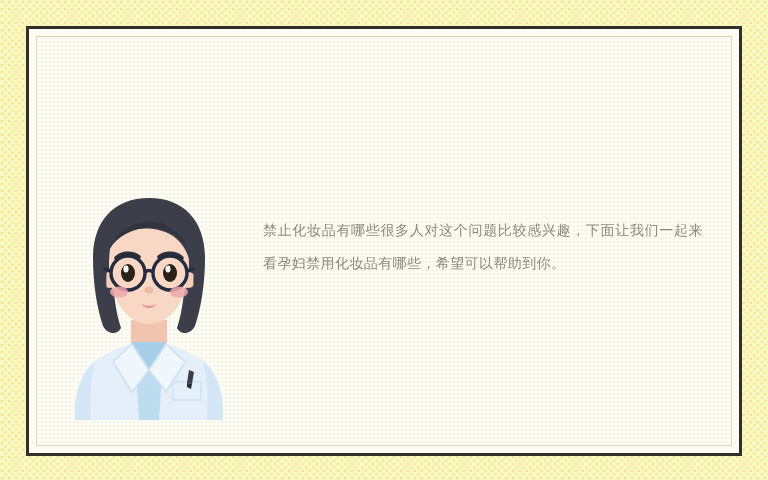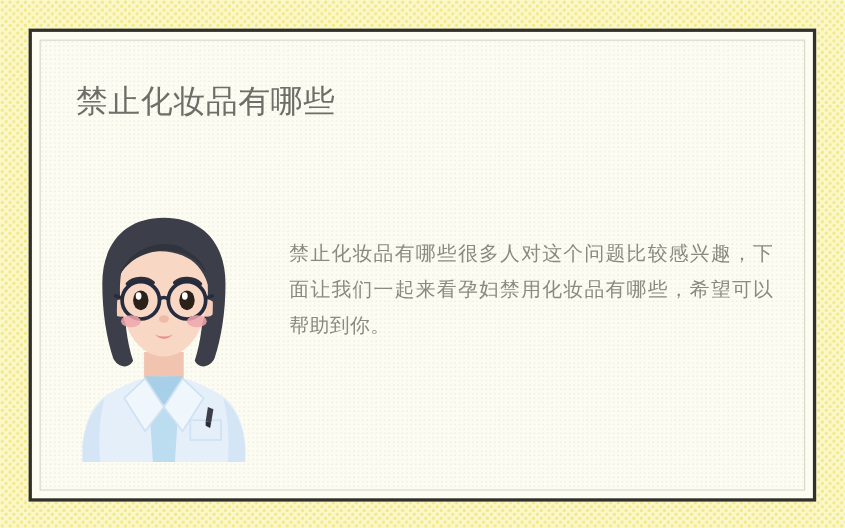--- a/index.html
+++ b/index.html
@@ -89,37 +89,36 @@
   #avatar-illustration {
     position: absolute;
     left: 0;
     top: 0;
   }
 
   #summary-text {
     margin-left: 34px;
     margin-top: 22px;
     width: 440px;
-    font-size: 18px;
+    font-size: 14px;
     line-height: 33px;
     letter-spacing: 0.4px;
     color: #8a8a80;
     text-align: justify;
     text-justify: inter-character;
   }
 </style>
 </head>
 <body>
 
 <div id="page">
 
   <div id="card-frame">
     <div id="card-inner">
 
-      <div id="article-title">禁止化妆品有哪些</div>
 
       <div id="content-row">
 
         <div id="avatar-wrap">
           <svg id="avatar-illustration" width="160" height="228" viewBox="0 0 160 228">
 
             <path d="M62 128 h36 v34 q-18 14 -36 0 z" fill="#f0c4ae"></path>
 
             <path d="M80 150
                      C 58 150 44 158 30 166

